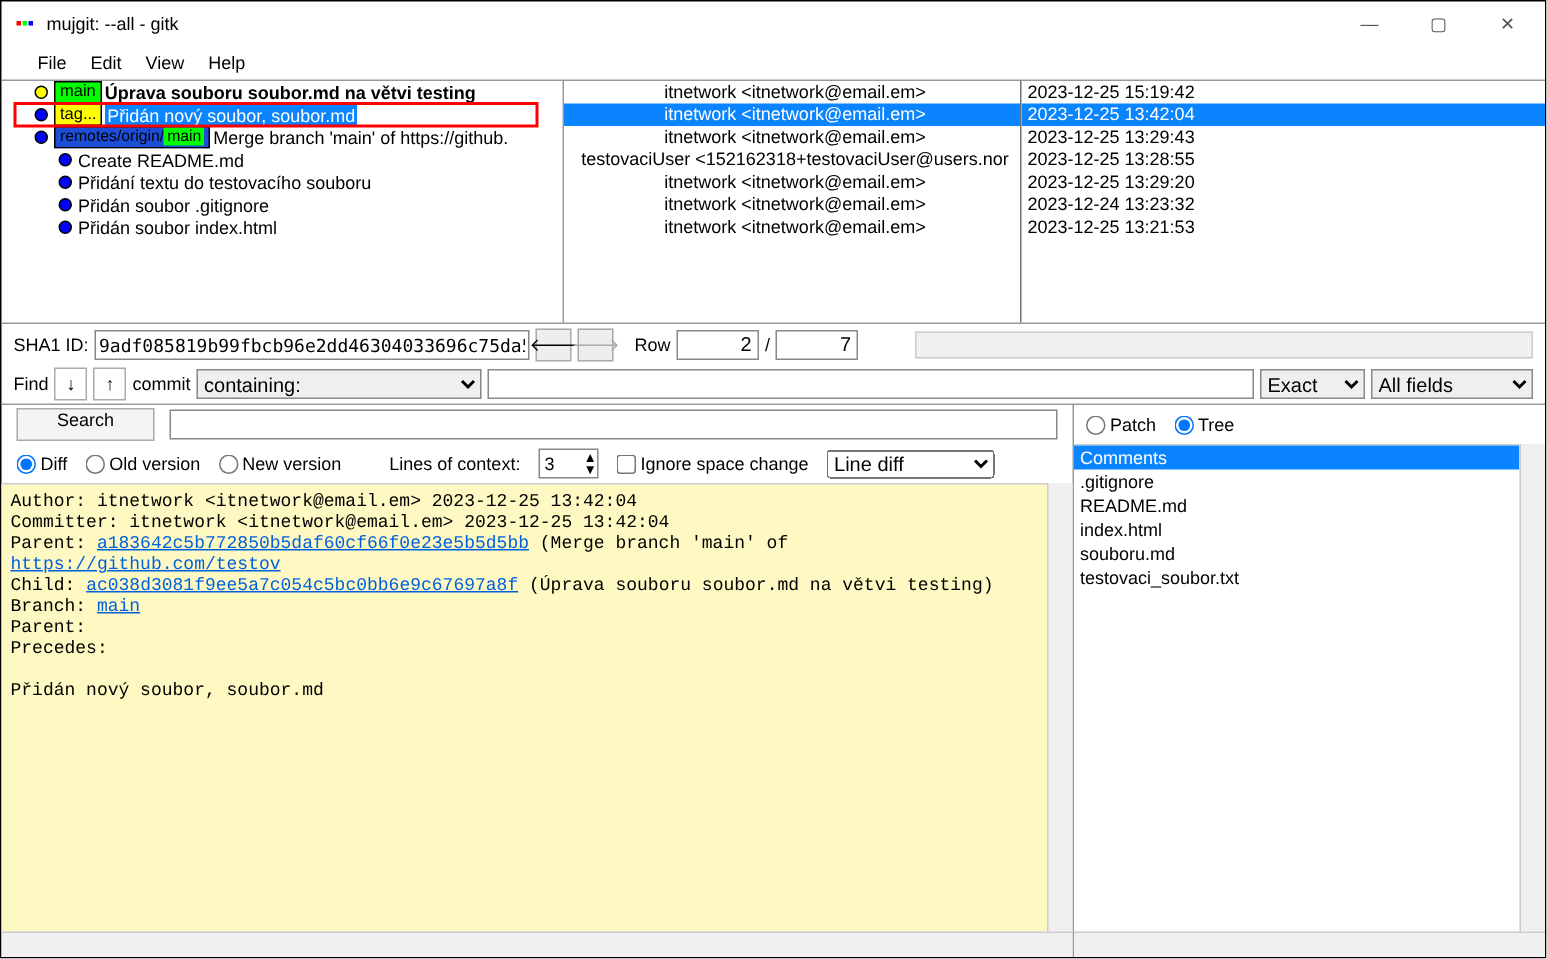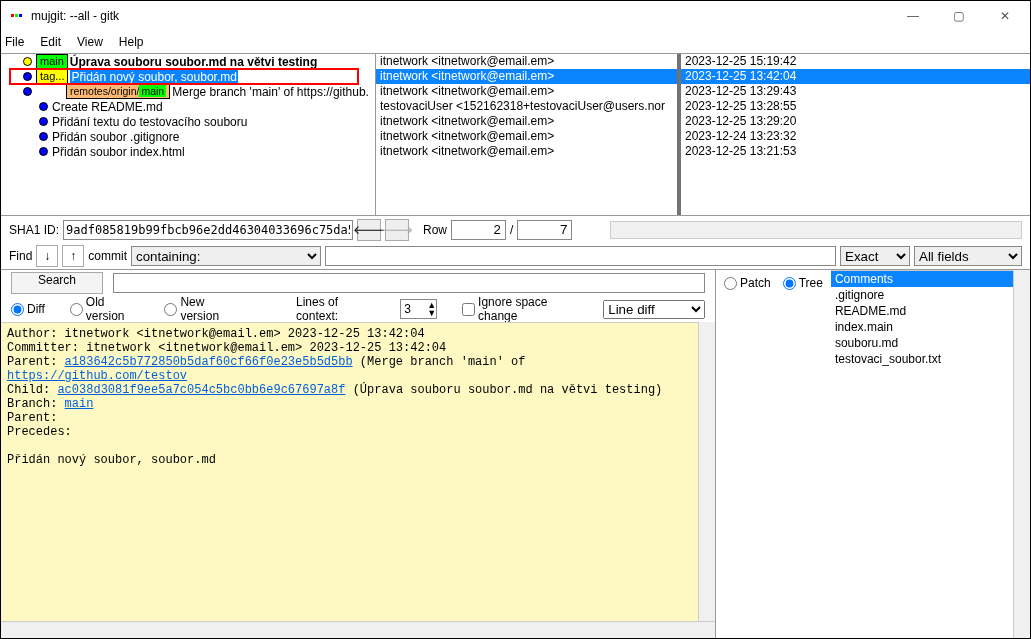--- a/index.html
+++ b/index.html
@@ -3,58 +3,58 @@
 <meta charset="utf-8">
 <style>
   * { box-sizing: border-box; }
   body { margin: 0; font-family: "Segoe UI", Tahoma, sans-serif; font-size: 12px; background: #fff; color: #000; }
   .window { width: 1031px; height: 639px; border: 1px solid #000; display: flex; flex-direction: column; }
   .titlebar { height: 30px; display: flex; align-items: center; padding: 0 2px 0 8px; }
   .title-icon { width: 16px; height: 16px; margin-right: 6px; display:flex; align-items:center; justify-content:center;}
   .title-text { flex: 1; font-size: 12px; }
   .win-btns { display: flex; }
   .win-btn { width: 46px; height: 30px; display:flex; align-items:center; justify-content:center; color:#555;}
-  .menubar { height: 22px; display: flex; align-items: center; padding: 0 4px; gap: 16px; }
+  .menubar { height: 22px; display: flex; align-items: center; padding: 0 24px; gap: 16px; }
   .menubar span { }
   .main-top { display:flex; height: 162px; border-top:1px solid #999; }
   .col-commits { width: 375px; border-right:1px solid #999; overflow:hidden; position:relative;}
-  .col-author  { width: 305px; border-right:4px solid #737373; overflow:hidden; font-size:12px;}
+  .col-author  { width: 305px; border-right:1px solid #737373; overflow:hidden; font-size:12px;text-align:center;}
   .col-date    { flex:1; overflow:hidden; font-size:12px; position:relative;}
   .row { height: 15px; line-height:15px; white-space: nowrap; padding-left:4px; overflow:hidden;}
   .row.sel { background:#0a84ff; color:#fff; }
   .commit-row { height:15px; display:flex; align-items:center; white-space:nowrap; overflow:hidden;}
   .dot { width:9px; height:9px; border-radius:50%; background:#00f; border:1px solid #000; display:inline-block; vertical-align:middle; margin-right:4px;}
   .refbox { display:inline-block; font-size:11px; line-height:13px; padding:0 3px; margin-right:2px; border:1px solid #000;}
   .ref-main { background:#0f0; }
   .ref-tag  { background:#ff0; }
-  .ref-remote { background:#fdba74; font-size:10.5px;margin-left:30px;}
+  .ref-remote { background:#1d4ed8; font-size:10.5px;}
   .ref-remote-main { background:#0f0; padding:0 2px;}
   .msg { font-weight:normal; }
   .msg.bold { font-weight:bold; }
   .sel-highlight { background:#0a84ff; color:#fff; padding:0 1px;}
   .red-outline { position:absolute; top:14px; left:8px; width:350px; height:17px; border:2px solid #f00; pointer-events:none;}
 
   .sha-row { height:28px; display:flex; align-items:center; gap:4px; padding:0 8px; border-top:1px solid #999;}
   .sha-input { font-family: monospace; font-size:12px; width:290px; height:20px; border:1px solid #888; padding:0 2px;}
   .nav-btn { width:24px; height:22px; border:1px solid #aaa; background:#eee; display:flex; align-items:center; justify-content:center;}
   .row-num { width:55px; height:20px; border:1px solid #888; text-align:right; padding-right:4px; font-family:sans-serif;}
   .scrollbar-h { flex:1; height:18px; border:1px solid #ccc; background:#f0f0f0;}
 
   .find-row { height:26px; display:flex; align-items:center; gap:4px; padding:0 8px;}
   .find-arrow { width:22px; height:22px; border:1px solid #aaa; background:#fff; display:flex; align-items:center; justify-content:center;}
   .find-mode select, .find-row select { height:20px; border:1px solid #888;}
   .find-input { flex:1; height:20px; border:1px solid #888;}
 
   .bottom { flex:1; display:flex; border-top:1px solid #999; min-height:0;}
   .bottom-left { width:715px; display:flex; flex-direction:column; border-right:1px solid #999;}
-  .bottom-right { flex:1; display:flex; flex-direction:row;}
+  .bottom-right { flex:1; display:flex; flex-direction:column;}
   .bl-toolbar { height:26px; display:flex; align-items:center; gap:10px; padding:0 10px; }
   .search-btn { width:92px; height:22px; border:1px solid #aaa; background:#f4f4f4; text-align:center;}
   .search-field { flex:1; height:20px; border:1px solid #888;}
-  .bl-options { height:26px; display:flex; align-items:center; gap:25px; padding:0 10px; font-size:12px;}
+  .bl-options { height:26px; display:flex; align-items:center; gap:12px; padding:0 10px; font-size:12px;}
   .radio, .cbx { display:inline-flex; align-items:center; gap:3px;}
   .radio input, .cbx input { margin:0;}
   .spin { width:40px; height:20px; border:1px solid #888; display:flex; align-items:center; padding-left:3px;}
   .diffview { flex:1; background:#fef9c3; border-top:1px solid #ccc; font-family: "Courier New", monospace; font-size:12px; padding:4px 6px; overflow:auto;}
   .diffview a { color:#0060dd; text-decoration:underline;}
   .br-toolbar { height:26px; display:flex; align-items:center; gap:12px; padding:0 8px;}
   .filelist { flex:1; border-top:1px solid #ccc; padding:0; font-size:12px;}
   .filelist div { padding:0 4px; height:16px; line-height:16px;}
   .filelist div.sel { background:#0a84ff; color:#fff;}
   .vsb { width:17px; background:#f0f0f0; border-left:1px solid #ccc;}
@@ -231,21 +231,21 @@
         <label class="radio">
             <input type="radio" checked="" style="">
             <span>Tree</span>
           </label>
       </div>
       <div style="flex:1; display:flex; min-height:0;">
         <div class="filelist" style="flex:1;">
           <div class="sel">Comments</div>
           <div>.gitignore</div>
           <div>README.md</div>
-          <div>index.main</div>
+          <div>index.html</div>
           <div>souboru.md</div>
           <div>testovaci_soubor.txt</div>
         </div>
         <div class="vsb"></div>
       </div>
       <div class="hsb"></div>
     </div>
   </div>
 </div>
 

